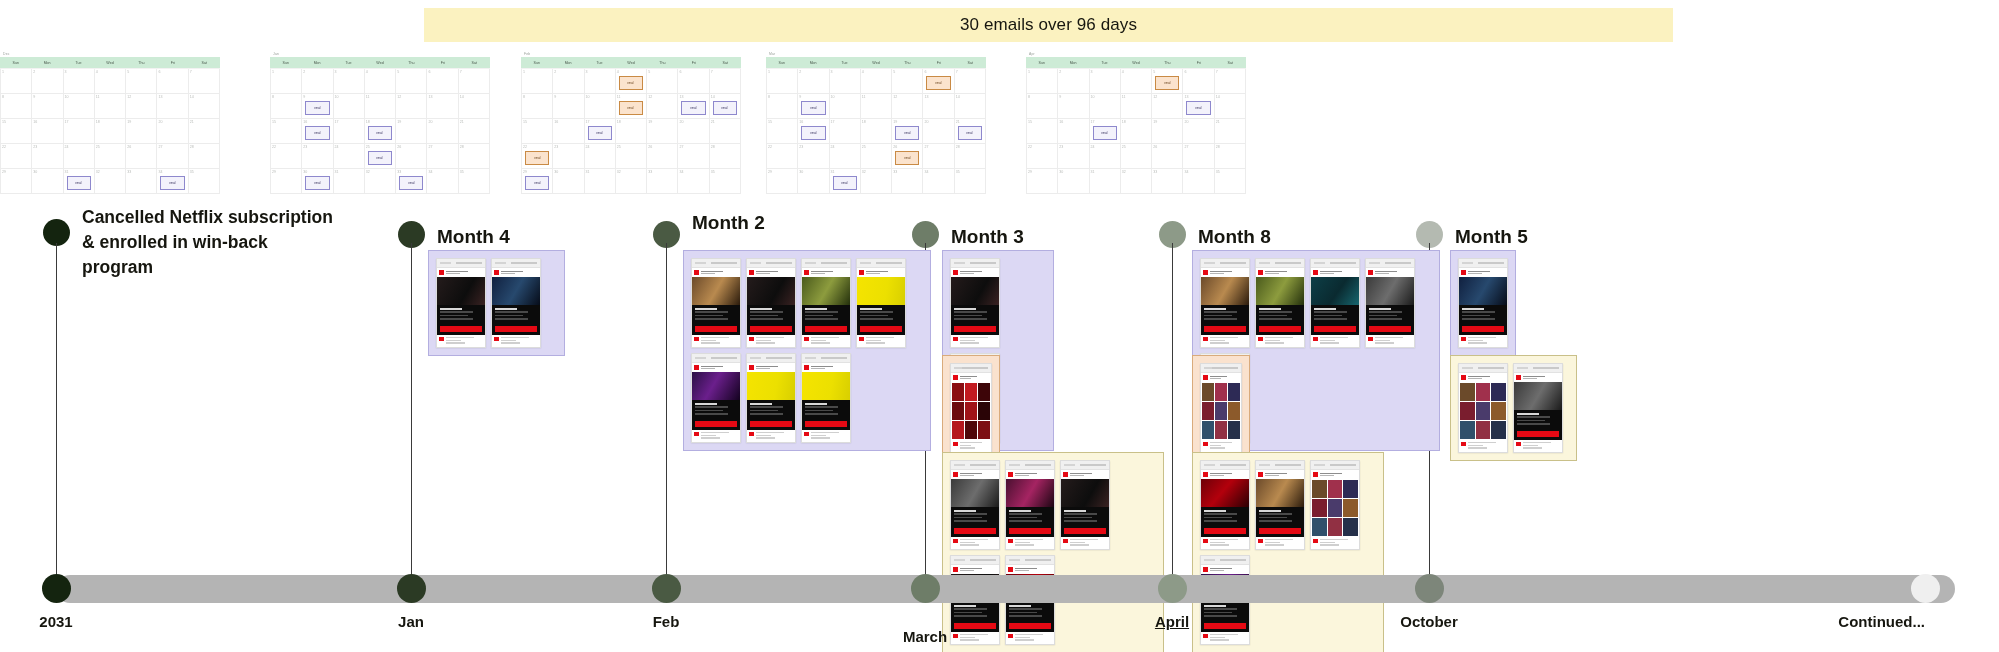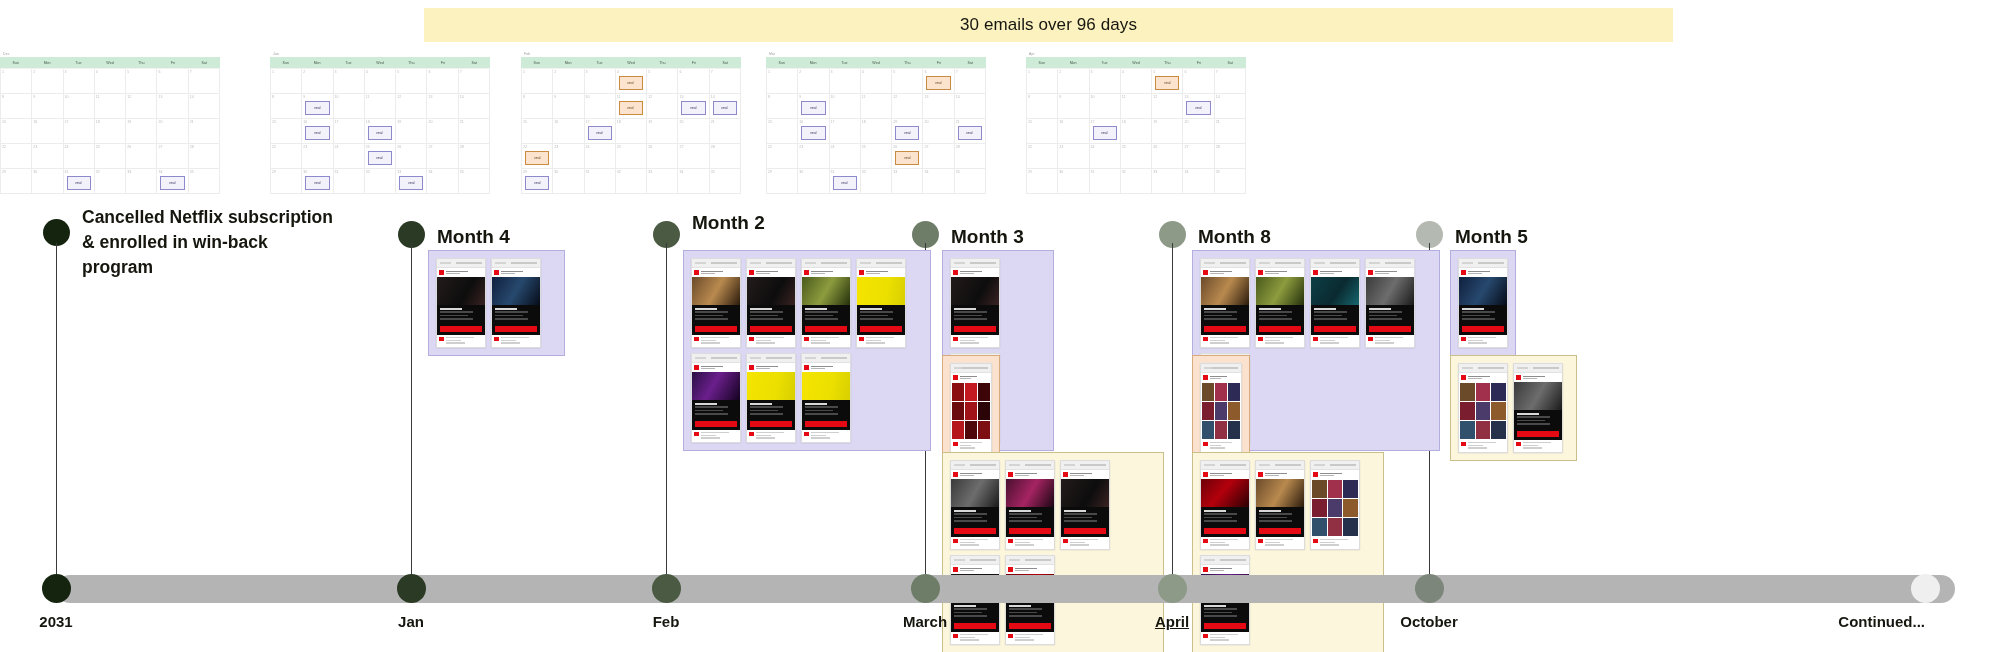--- a/index.html
+++ b/index.html
@@ -1671,21 +1671,21 @@
 
   <div class="axis"></div>
   <div id="axis-layer">
       <div class="axis-dot" style="left: 42px; background: rgb(20, 36, 15);"></div>
       <div class="axis-label" style="left: 56px; transform: translateX(-50%);">2031</div>
       <div class="axis-dot" style="left: 397px; background: rgb(43, 58, 36);"></div>
       <div class="axis-label" style="left: 411px; transform: translateX(-50%);">Jan</div>
       <div class="axis-dot" style="left: 652px; background: rgb(74, 90, 67);"></div>
       <div class="axis-label" style="left: 666px; transform: translateX(-50%);">Feb</div>
       <div class="axis-dot" style="left: 911px; background: rgb(110, 125, 104);"></div>
-      <div class="axis-label" style="left: 925px; transform: translateX(-50%);">March</div>
+      <div class="axis-label" style="left: 925px; transform: translateX(-50%); margin-top: 15px;">March</div>
       <div class="axis-dot" style="left: 1158px; background: rgb(141, 154, 136);"></div>
       <div class="axis-label" style="left: 1172px; transform: translateX(-50%); text-decoration: underline;">April</div>
       <div class="axis-dot" style="left: 1415px; background: rgb(125, 134, 122);"></div>
       <div class="axis-label" style="left: 1429px; transform: translateX(-50%);">October</div>
       <div class="axis-dot" style="left: 1911px; background: rgb(239, 239, 239);"></div>
       <div class="axis-label" style="left: 1925px; transform: translateX(-100%);">Continued...</div>
     </div>
 
 </div>
 

